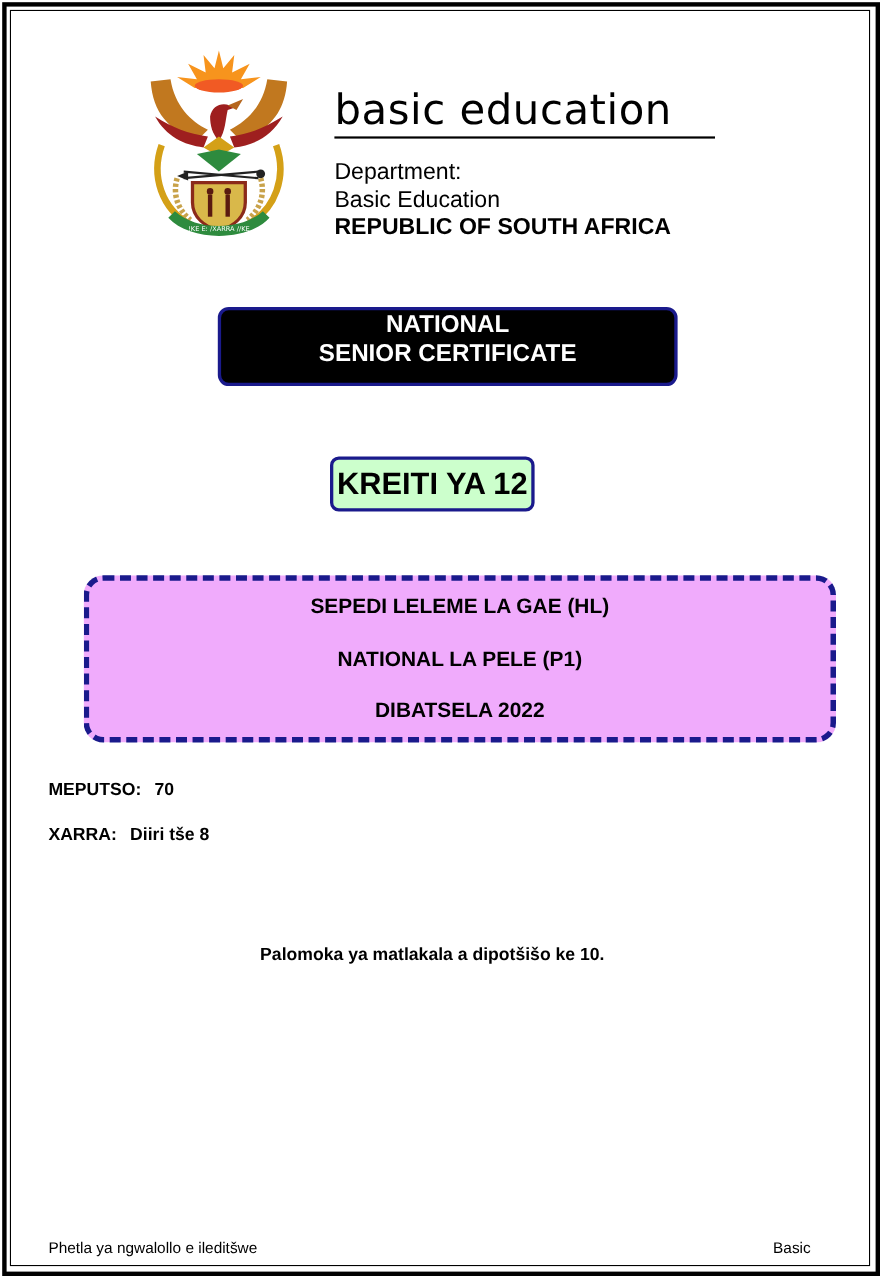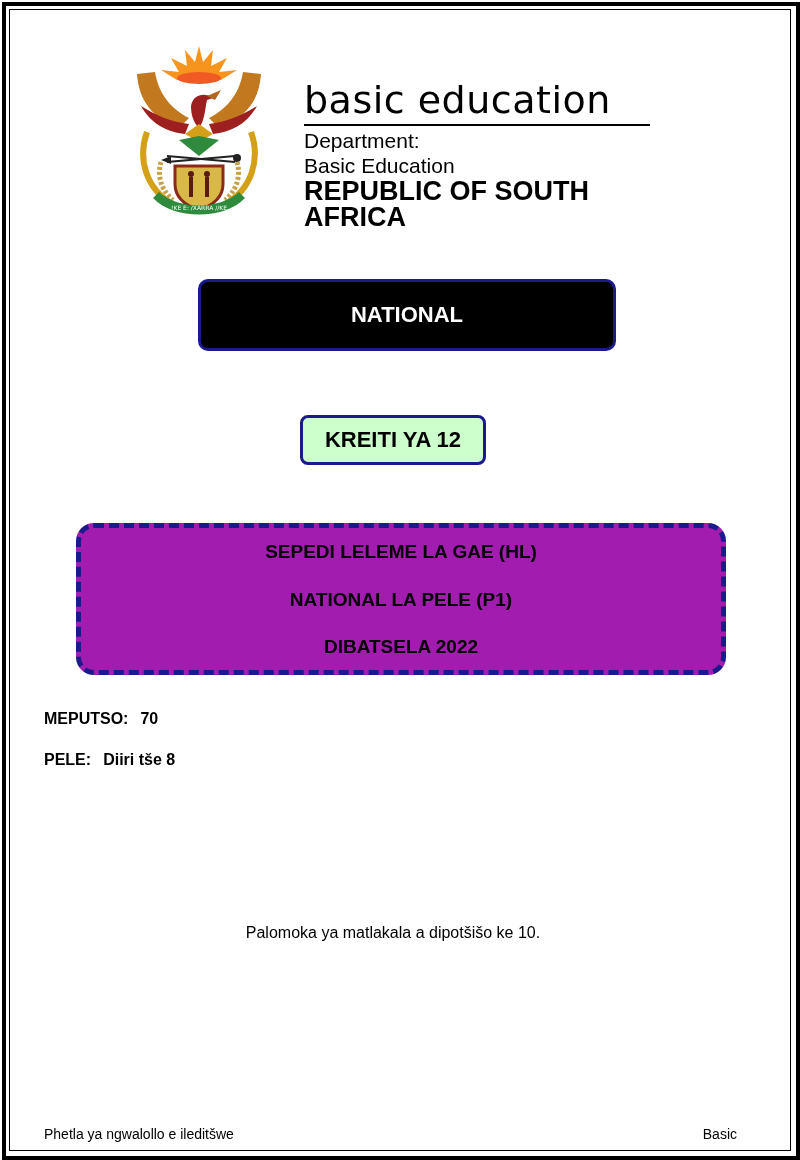--- a/index.html
+++ b/index.html
@@ -4,35 +4,35 @@
   <style>
     html, body { margin: 0; padding: 0; background: #ffffff; }
     body { width: 800px; height: 1160px; position: relative; overflow: hidden; font-family: "Liberation Sans", sans-serif; color: #000; }
     .frame-outer { position: absolute; left: 2px; top: 2px; width: 790px; height: 1150px; border: 4px solid #000; }
     .frame-inner { position: absolute; left: 9px; top: 9px; width: 780px; height: 1140px; border: 1px solid #000; }
 
     .logo { position: absolute; left: 133px; top: 44px; width: 132px; height: 172px; }
     .brand { position: absolute; left: 304px; top: 78px; width: 350px; }
     .brand-title { font-family: "DejaVu Sans", sans-serif; font-size: 38px; line-height: 44px; letter-spacing: 0.5px; font-weight: normal; }
     .brand-rule { width: 346px; height: 2px; background: #000; margin-top: 2px; }
-    .brand-dept { font-size: 21px; line-height: 25px; margin-top: 2px; }
-    .brand-country { font-size: 27px; line-height: 26px; font-weight: bold; }
+    .brand-dept { font-size: 21px; line-height: 25px; margin-top: 18px; }
+    .brand-country { font-size: 21px; line-height: 26px; font-weight: bold; }
 
-    .nsc-box { position: absolute; left: 198px; top: 279px; width: 412px; height: 66px; background: #000; border: 3px solid #1a1a8c; border-radius: 10px; color: #fff; text-align: center; font-weight: bold; font-size: 22px; line-height: 26px; display: flex; flex-direction: column; justify-content: center; }
+    .nsc-box { position: absolute; left: 198px; top: 279px; width: 412px; height: 66px; background: #000; border: 3px solid #1a1a8c; border-radius: 10px; color: #fff; text-align: center; font-weight: bold; font-size: 22px; line-height: 26px; display: flex; flex-direction: column; }
 
-    .grade-box { position: absolute; left: 300px; top: 415px; width: 180px; height: 44px; background: #ccffcc; border: 3px solid #1a1a8c; border-radius: 8px; text-align: center; font-weight: bold; font-size: 22px; line-height: 44px; }
+    .grade-box { position: absolute; left: 300px; top: 415px; width: 180px; height: 44px; background: #ccffcc; border: 3px solid #1a1a8c; border-radius: 8px; text-align: center; font-weight: bold; font-size: 28px; line-height: 44px; }
 
-    .subject-box { position: absolute; left: 76px; top: 523px; width: 640px; height: 142px; background: #a21caf; border: 5px dashed #1a1a8c; border-radius: 18px; text-align: center; font-weight: bold; font-size: 19px; }
+    .subject-box { position: absolute; left: 76px; top: 523px; width: 640px; height: 142px; background: #f0abfc; border: 5px dashed #1a1a8c; border-radius: 18px; text-align: center; font-weight: bold; font-size: 19px; padding-left: 34px; }
     .subject-line { position: absolute; left: 0; right: 0; }
 
     .meta { position: absolute; left: 44px; font-weight: bold; font-size: 16px; }
     .meta .label { display: inline-block; }
     .meta .value { margin-left: 12px; }
 
-    .pages-note { position: absolute; left: 0; width: 786px; top: 924px; text-align: center; font-weight: normal; font-size: 16px; }
+    .pages-note { position: absolute; left: 0; width: 786px; top: 860px; text-align: center; font-weight: bold; font-size: 16px; }
 
     .footer-left { position: absolute; left: 44px; top: 1126px; font-size: 14px; }
     .footer-right { position: absolute; right: 63px; top: 1126px; font-size: 14px; }
   </style>
 </head>
 <body>
 
 <div class="frame-outer"></div>
 <div class="frame-inner"></div>
 
@@ -78,33 +78,34 @@
 <div class="brand">
   <div class="brand-title">basic education</div>
   <div class="brand-rule"></div>
   <div class="brand-dept">Department:</div>
   <div class="brand-dept" style="margin-top:0">Basic Education</div>
   <div class="brand-country">REPUBLIC OF SOUTH AFRICA</div>
 </div>
 
 <div class="nsc-box">
   <div>NATIONAL</div>
+  <div>SENIOR CERTIFICATE</div>
 </div>
 
 <div class="grade-box">KREITI YA 12</div>
 
 <div class="subject-box">
   <div class="subject-line" style="top:13px">SEPEDI LELEME LA GAE (HL)</div>
   <div class="subject-line" style="top:61px">NATIONAL LA PELE (P1)</div>
   <div class="subject-line" style="top:108px">DIBATSELA 2022</div>
 </div>
 
 <div class="meta" style="top:710px">
   <span class="label">MEPUTSO:</span><span class="value">70</span>
 </div>
 <div class="meta" style="top:751px">
-  <span class="label">PELE:</span><span class="value">Diiri tše 8</span>
+  <span class="label">XARRA:</span><span class="value">Diiri tše 8</span>
 </div>
 
 <div class="pages-note">Palomoka ya matlakala a dipotšišo ke 10.</div>
 
 <div class="footer-left">Phetla ya ngwalollo e ileditšwe</div>
 <div class="footer-right">Basic</div>
 
 </body></html>

